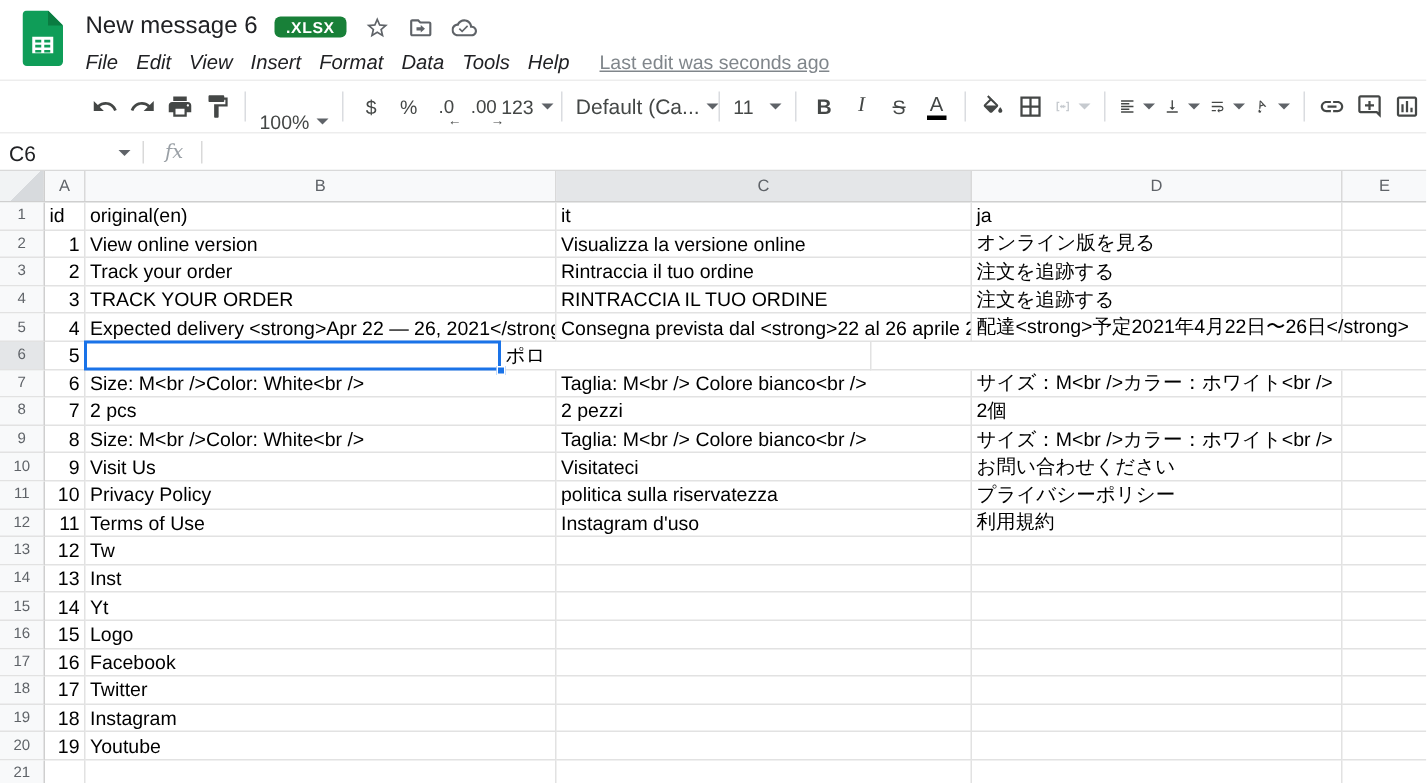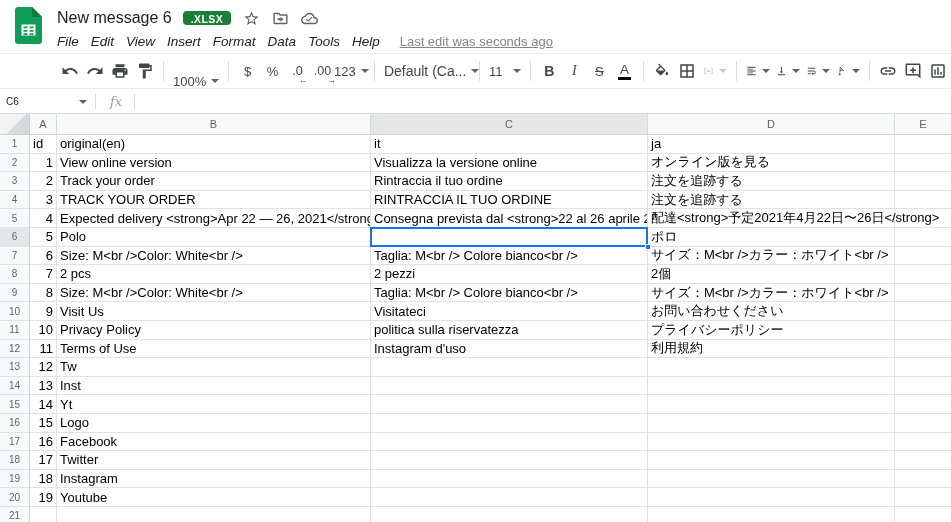--- a/index.html
+++ b/index.html
@@ -31,21 +31,21 @@
   .b-bold { font-weight:bold; font-size:14px; }
   .b-italic { font-style:italic; font-family:"Liberation Serif", serif; font-size:14px; }
   .b-strike { text-decoration:line-through; font-size:13px; }
   .b-color { font-size:13.5px; line-height:1; padding:1px 2px 0; border-bottom:3px solid #000; }
   .decfmt { position:relative; font-size:12.5px; }
   .decfmt .arr { position:absolute; bottom:-7px; right:-5px; font-size:9px; color:#444746; }
   .dis-ic svg { fill:#c6cacf; }
 
   
   .fbar { position:absolute; top:90px; left:0; right:0; height:23px; background:#fff; display:flex; align-items:center; }
-  .namebox { width:95px; height:100%; display:flex; align-items:center; padding:0 8px 0 6px; font-size:10px; color:#202124; cursor:pointer; }
+  .namebox { width:95px; height:100%; display:flex; align-items:center; padding:0 8px 0 6px; font-size:14px; color:#202124; cursor:pointer; }
   .namebox .caret { margin-left:auto; }
   .fdiv { width:1px; height:15px; background:#d9d9d9; }
   .fx { font-family:"DejaVu Serif", serif; font-style:italic; color:#9aa0a6; font-size:13px; padding:0 12px 0 14px; }
   .finput { flex:1; height:100%; font-size:13px; color:#000; display:flex; align-items:center; }
 
   
   .grid { position:absolute; top:113px; left:0; right:0; bottom:0; overflow:hidden; background:#fff; }
   .col-heads { display:flex; height:22px; border-top:1px solid #d9d9d9; border-bottom:1px solid #cfcfcf; background:#f8f9fa; }
   .corner { width:30px; flex:none; background:linear-gradient(135deg,#f1f3f4 55%,#d7dadd 55%); border-right:1px solid #cfcfcf; cursor:pointer; }
   .col-head { flex:none; display:flex; align-items:center; justify-content:center; font-size:11px; color:#5f6368; border-right:1px solid #d9d9d9; cursor:pointer; }
@@ -281,21 +281,20 @@
           <div class="row-header">5</div>
           <div class="cell col-A num">4</div>
           <div class="cell col-B">Expected delivery &lt;strong&gt;Apr 22 — 26, 2021&lt;/strong&gt;</div>
           <div class="cell col-C">Consegna prevista dal &lt;strong&gt;22 al 26 aprile 2021</div>
           <div class="cell col-D overflow">配達&lt;strong&gt;予定2021年4月22日〜26日&lt;/strong&gt;</div>
           <div class="cell col-E"></div>
         </div>
         <div class="grid-row">
           <div class="row-header hl">6</div>
           <div class="cell col-A num">5</div>
-          <div class="cell col-B">Polo</div>
           <div class="cell col-C selected">
             <span class="fill-handle"></span>
           </div>
           <div class="cell col-D">ポロ</div>
           <div class="cell col-E"></div>
         </div>
         <div class="grid-row">
           <div class="row-header">7</div>
           <div class="cell col-A num">6</div>
           <div class="cell col-B">Size: M&lt;br /&gt;Color: White&lt;br /&gt;</div>

